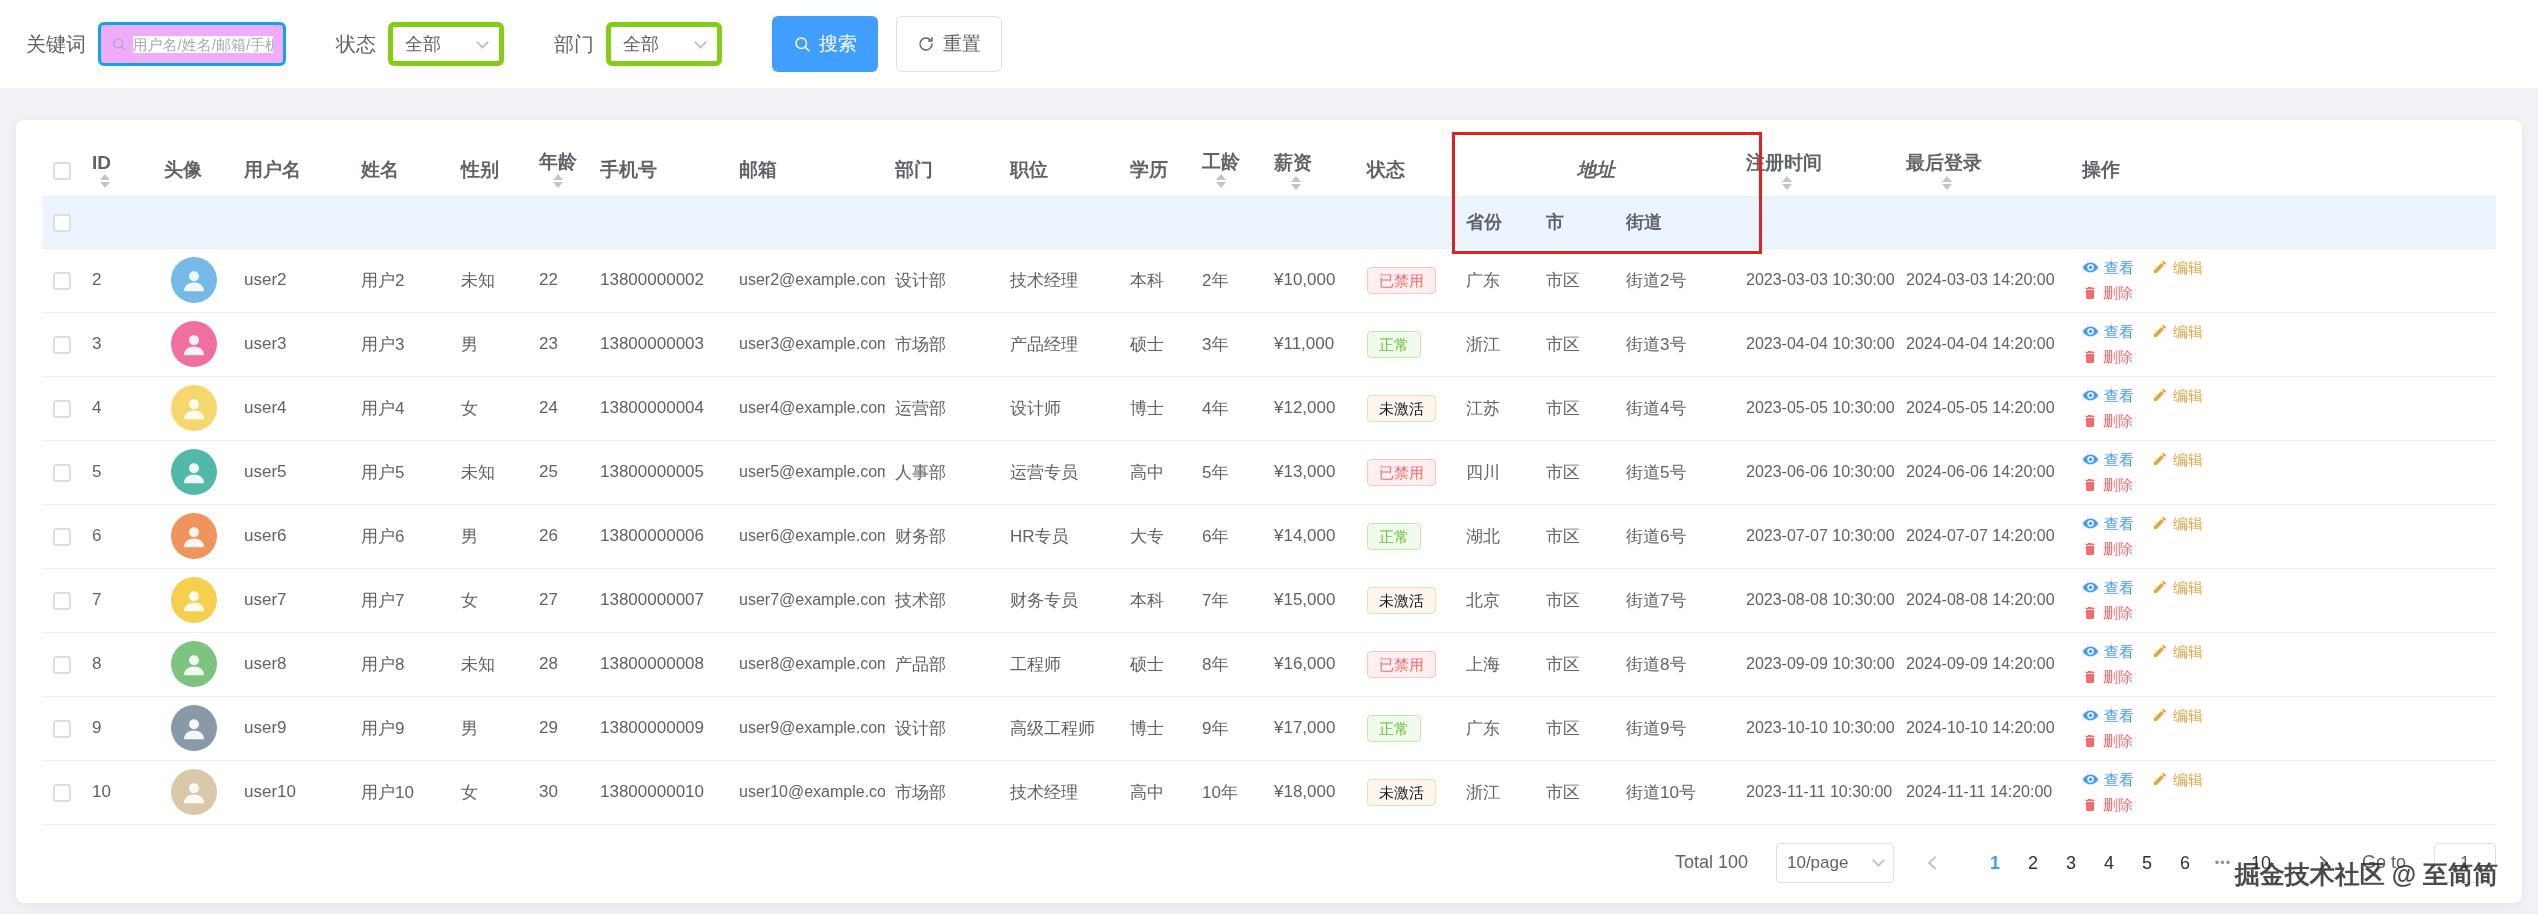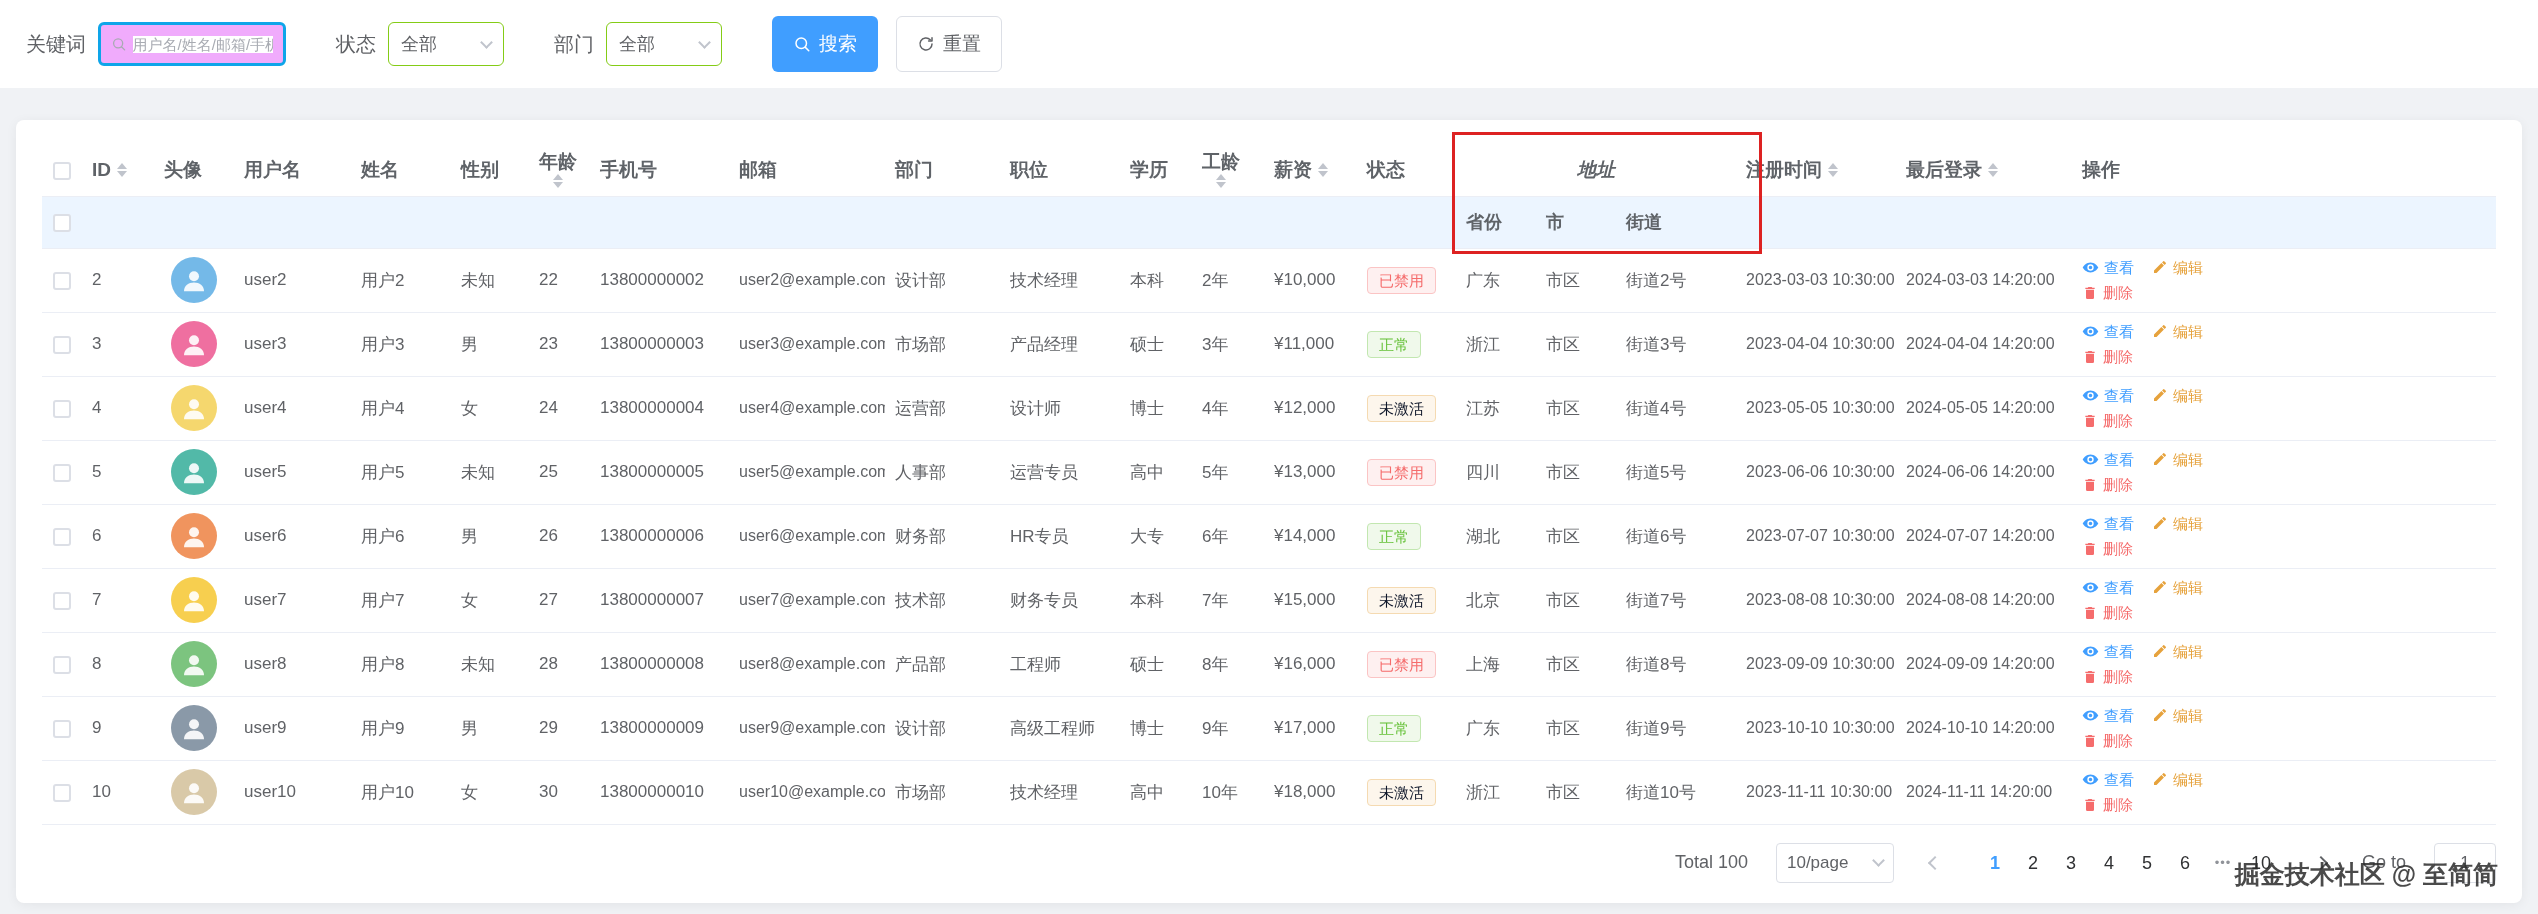--- a/index.html
+++ b/index.html
@@ -28,21 +28,21 @@
     padding: 0 10px; background: #f0abfc;
   }
   .text-input input {
     border: none; outline: none; width: 100%;
     font-size: 15px; color: #606266;
     font-family: inherit;
   }
   .text-input input::placeholder { color: #a8abb2; }
   .select-box {
     height: 44px; width: 116px;
-    border: 1px solid #84cc16; border-radius: 6px;
+    border: 5px solid #84cc16; border-radius: 6px;
     display: flex; align-items: center; justify-content: space-between;
     padding: 0 12px; background: #fff; cursor: pointer;
     font-size: 18px; color: #606266;
   }
   .chev-down {
     width: 9px; height: 9px;
     border-right: 2px solid #c0c4cc; border-bottom: 2px solid #c0c4cc;
     transform: rotate(45deg); margin-top: -4px; flex: 0 0 auto;
   }
   .btn {
@@ -65,21 +65,21 @@
   }
 
   
   table { width: 100%; border-collapse: collapse; table-layout: fixed; }
   th, td { border-bottom: 1px solid #ebeef5; padding: 0 10px; text-align: left; overflow: hidden; white-space: nowrap; }
   thead tr.main-header th { height: 52px; font-size: 19px; font-weight: bold; color: #5f6368; background: #fff; }
   thead tr.subheader th { height: 52px; background: #ecf5ff; font-size: 18px; font-weight: bold; color: #5f6368; }
   tbody td { height: 64px; font-size: 17px; color: #606266; }
   td.sm { font-size: 16px; }
   .center { text-align: center; font-style: italic; }
-  .th-inner { display: inline-flex; align-items: center; }
+  .th-inner { display: inline-flex; align-items: center; flex-direction: column; }
   .th-inner.stacked { flex-direction: column; gap: 1px; line-height: 1.1; }
   .carets { display: inline-flex; flex-direction: column; align-items: center; margin-left: 6px; }
   .stacked .carets { margin-left: 0; }
   .caret-up   { width: 0; height: 0; border-left: 5px solid transparent; border-right: 5px solid transparent; border-bottom: 6px solid #c0c4cc; }
   .caret-down { width: 0; height: 0; border-left: 5px solid transparent; border-right: 5px solid transparent; border-top: 6px solid #c0c4cc; margin-top: 2px; }
 
   .checkbox {
     display: inline-block; width: 18px; height: 18px;
     border: 2px solid #dcdfe6; border-radius: 3px; background: #fff; cursor: pointer;
     vertical-align: middle;

